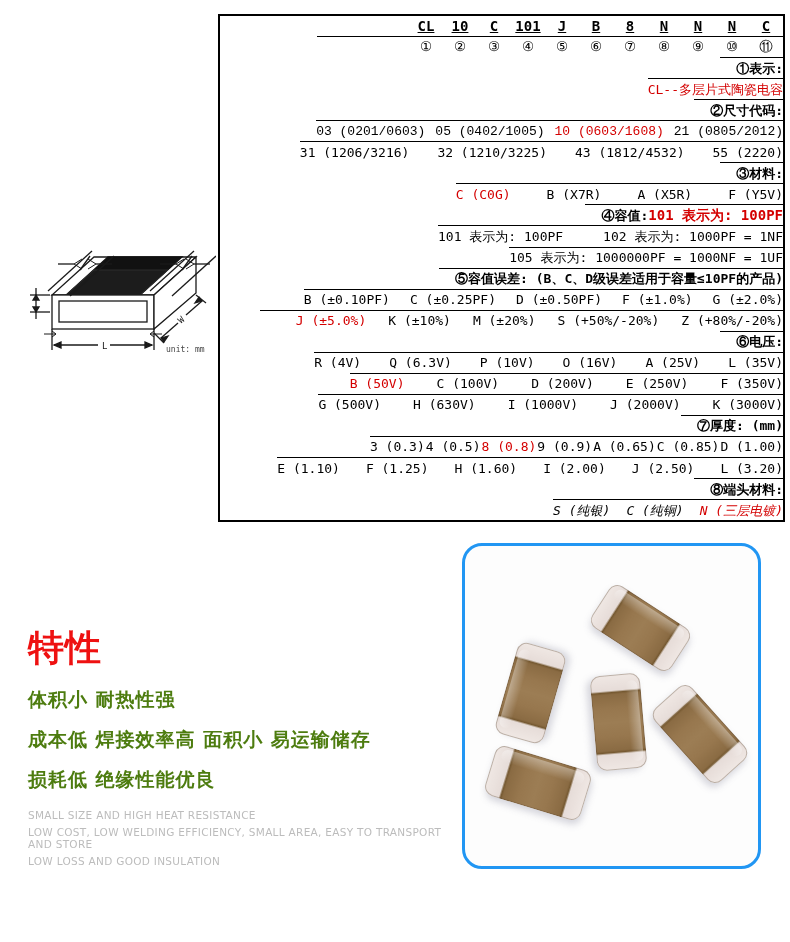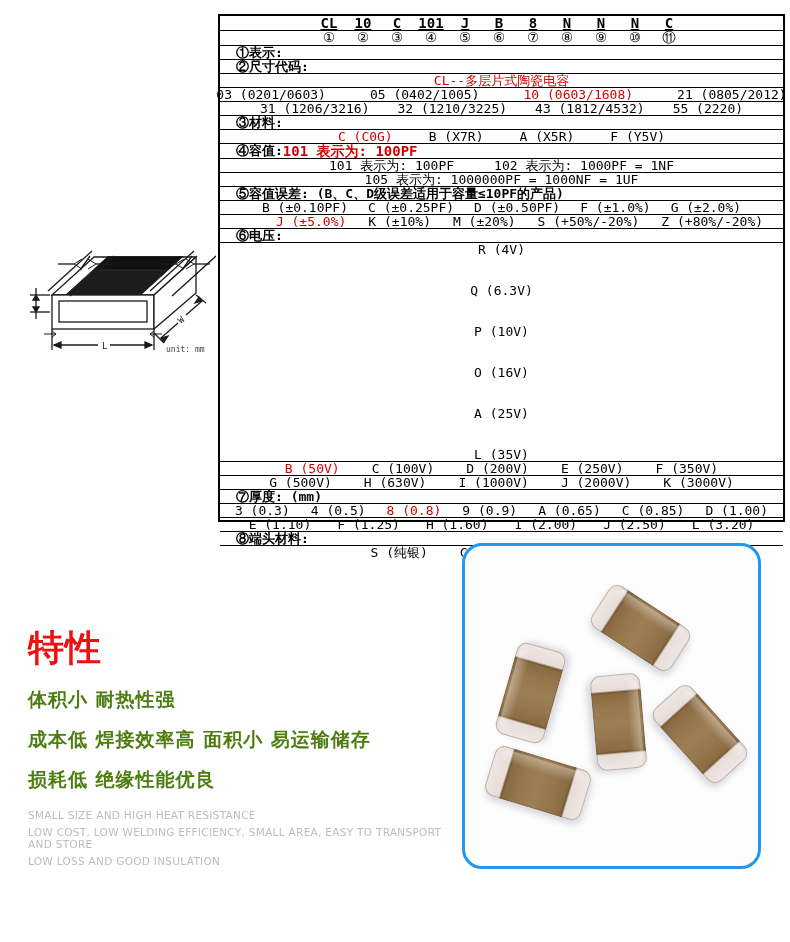--- a/index.html
+++ b/index.html
@@ -7,21 +7,21 @@
     width:790px;height:942px;position:relative;background:#fff;
     font-family:"DejaVu Sans","Liberation Sans",sans-serif;
     color:#000;overflow:hidden;
   }
   
   .spec-table{
     position:absolute;left:218px;top:14px;width:567px;height:508px;
     border:2px solid #000;box-sizing:border-box;
     display:flex;flex-direction:column;
     font-family:"DejaVu Sans Mono","Liberation Mono",monospace;
-    font-size:13px;line-height:1;
+    font-size:13px;line-height:1;align-items:flex-end;
   }
   .trow{flex:1;display:flex;align-items:center;border-top:1px solid #000;box-sizing:border-box;white-space:nowrap;}
   .trow:first-child{border-top:none;}
   .trow.codes{padding-left:92px;font-weight:bold;font-size:14px;}
   .trow.codes .code{width:34px;text-align:center;text-decoration:underline;}
   .trow.circles{padding-left:92px;font-size:13.5px;}
   .trow.circles .circ{width:34px;text-align:center;}
   .trow.label{justify-content:flex-start;padding-left:16px;font-weight:bold;}
   .trow.center{justify-content:center;}
   .seg.red{color:var(--red,#d40000);}
@@ -93,27 +93,27 @@
       <span class="circ">⑥</span>
       <span class="circ">⑦</span>
       <span class="circ">⑧</span>
       <span class="circ">⑨</span>
       <span class="circ">⑩</span>
       <span class="circ">⑪</span>
     </div>
     <div class="trow label">
       <span class="seg">①表示:</span>
     </div>
-    <div class="trow label">
-      <span class="seg">②尺寸代码:</span>
-    </div>
     <div class="trow center">
       <span class="seg red">CL--多层片式陶瓷电容</span>
     </div>
-    <div class="trow center" style="gap: 44px;">
+    <div class="trow label">
+      <span class="seg">②尺寸代码:</span>
+    </div>
+    <div class="trow center" style="gap: 10px; font-family: Liberation Mono, monospace;">
       <span class="seg">03 (0201/0603)</span>
       <span class="seg">05 (0402/1005)</span>
       <span class="seg red">10 (0603/1608)</span>
       <span class="seg">21 (0805/2012)</span>
     </div>
     <div class="trow center" style="gap: 28px;">
       <span class="seg">31 (1206/3216)</span>
       <span class="seg">32 (1210/3225)</span>
       <span class="seg">43 (1812/4532)</span>
       <span class="seg">55 (2220)</span>
@@ -151,21 +151,21 @@
     <div class="trow center" style="gap: 22px; padding-left: 36px;">
       <span class="seg red">J (±5.0%)</span>
       <span class="seg">K (±10%)</span>
       <span class="seg">M (±20%)</span>
       <span class="seg">S (+50%/-20%)</span>
       <span class="seg">Z (+80%/-20%)</span>
     </div>
     <div class="trow label">
       <span class="seg">⑥电压:</span>
     </div>
-    <div class="trow center" style="gap: 28px; flex-direction: column;">
+    <div class="trow center" style="gap: 28px;">
       <span class="seg">R (4V)</span>
       <span class="seg">Q (6.3V)</span>
       <span class="seg">P (10V)</span>
       <span class="seg">O (16V)</span>
       <span class="seg">A (25V)</span>
       <span class="seg">L (35V)</span>
     </div>
     <div class="trow center" style="gap: 32px;">
       <span class="seg red">B (50V)</span>
       <span class="seg">C (100V)</span>
@@ -176,41 +176,41 @@
     <div class="trow center" style="gap: 32px;">
       <span class="seg">G (500V)</span>
       <span class="seg">H (630V)</span>
       <span class="seg">I (1000V)</span>
       <span class="seg">J (2000V)</span>
       <span class="seg">K (3000V)</span>
     </div>
     <div class="trow label">
       <span class="seg">⑦厚度: (mm)</span>
     </div>
-    <div class="trow center" style="gap: 21px;">
+    <div class="trow center" style="gap: 1px;">
       <span class="seg">3 (0.3)</span>
       <span class="seg">4 (0.5)</span>
       <span class="seg red">8 (0.8)</span>
       <span class="seg">9 (0.9)</span>
       <span class="seg">A (0.65)</span>
       <span class="seg">C (0.85)</span>
       <span class="seg">D (1.00)</span>
     </div>
     <div class="trow center" style="gap: 26px;">
       <span class="seg">E (1.10)</span>
       <span class="seg">F (1.25)</span>
       <span class="seg">H (1.60)</span>
       <span class="seg">I (2.00)</span>
       <span class="seg">J (2.50)</span>
       <span class="seg">L (3.20)</span>
     </div>
     <div class="trow label">
       <span class="seg">⑧端头材料:</span>
     </div>
-    <div class="trow center" style="gap: 32px;">
+    <div class="trow center" style="gap: 16px; font-style: italic;">
       <span class="seg">S (纯银)</span>
       <span class="seg">C (纯铜)</span>
       <span class="seg red">N (三层电镀)</span>
     </div>
   </div>
 
 <svg class="dim-diagram" width="198" height="158" viewBox="0 0 198 158">
   <g stroke="#1a1a1a" stroke-width="1.3" fill="none">
 
     <polygon points="34,95 136,95 178,57 76,57" fill="#fff"></polygon>

